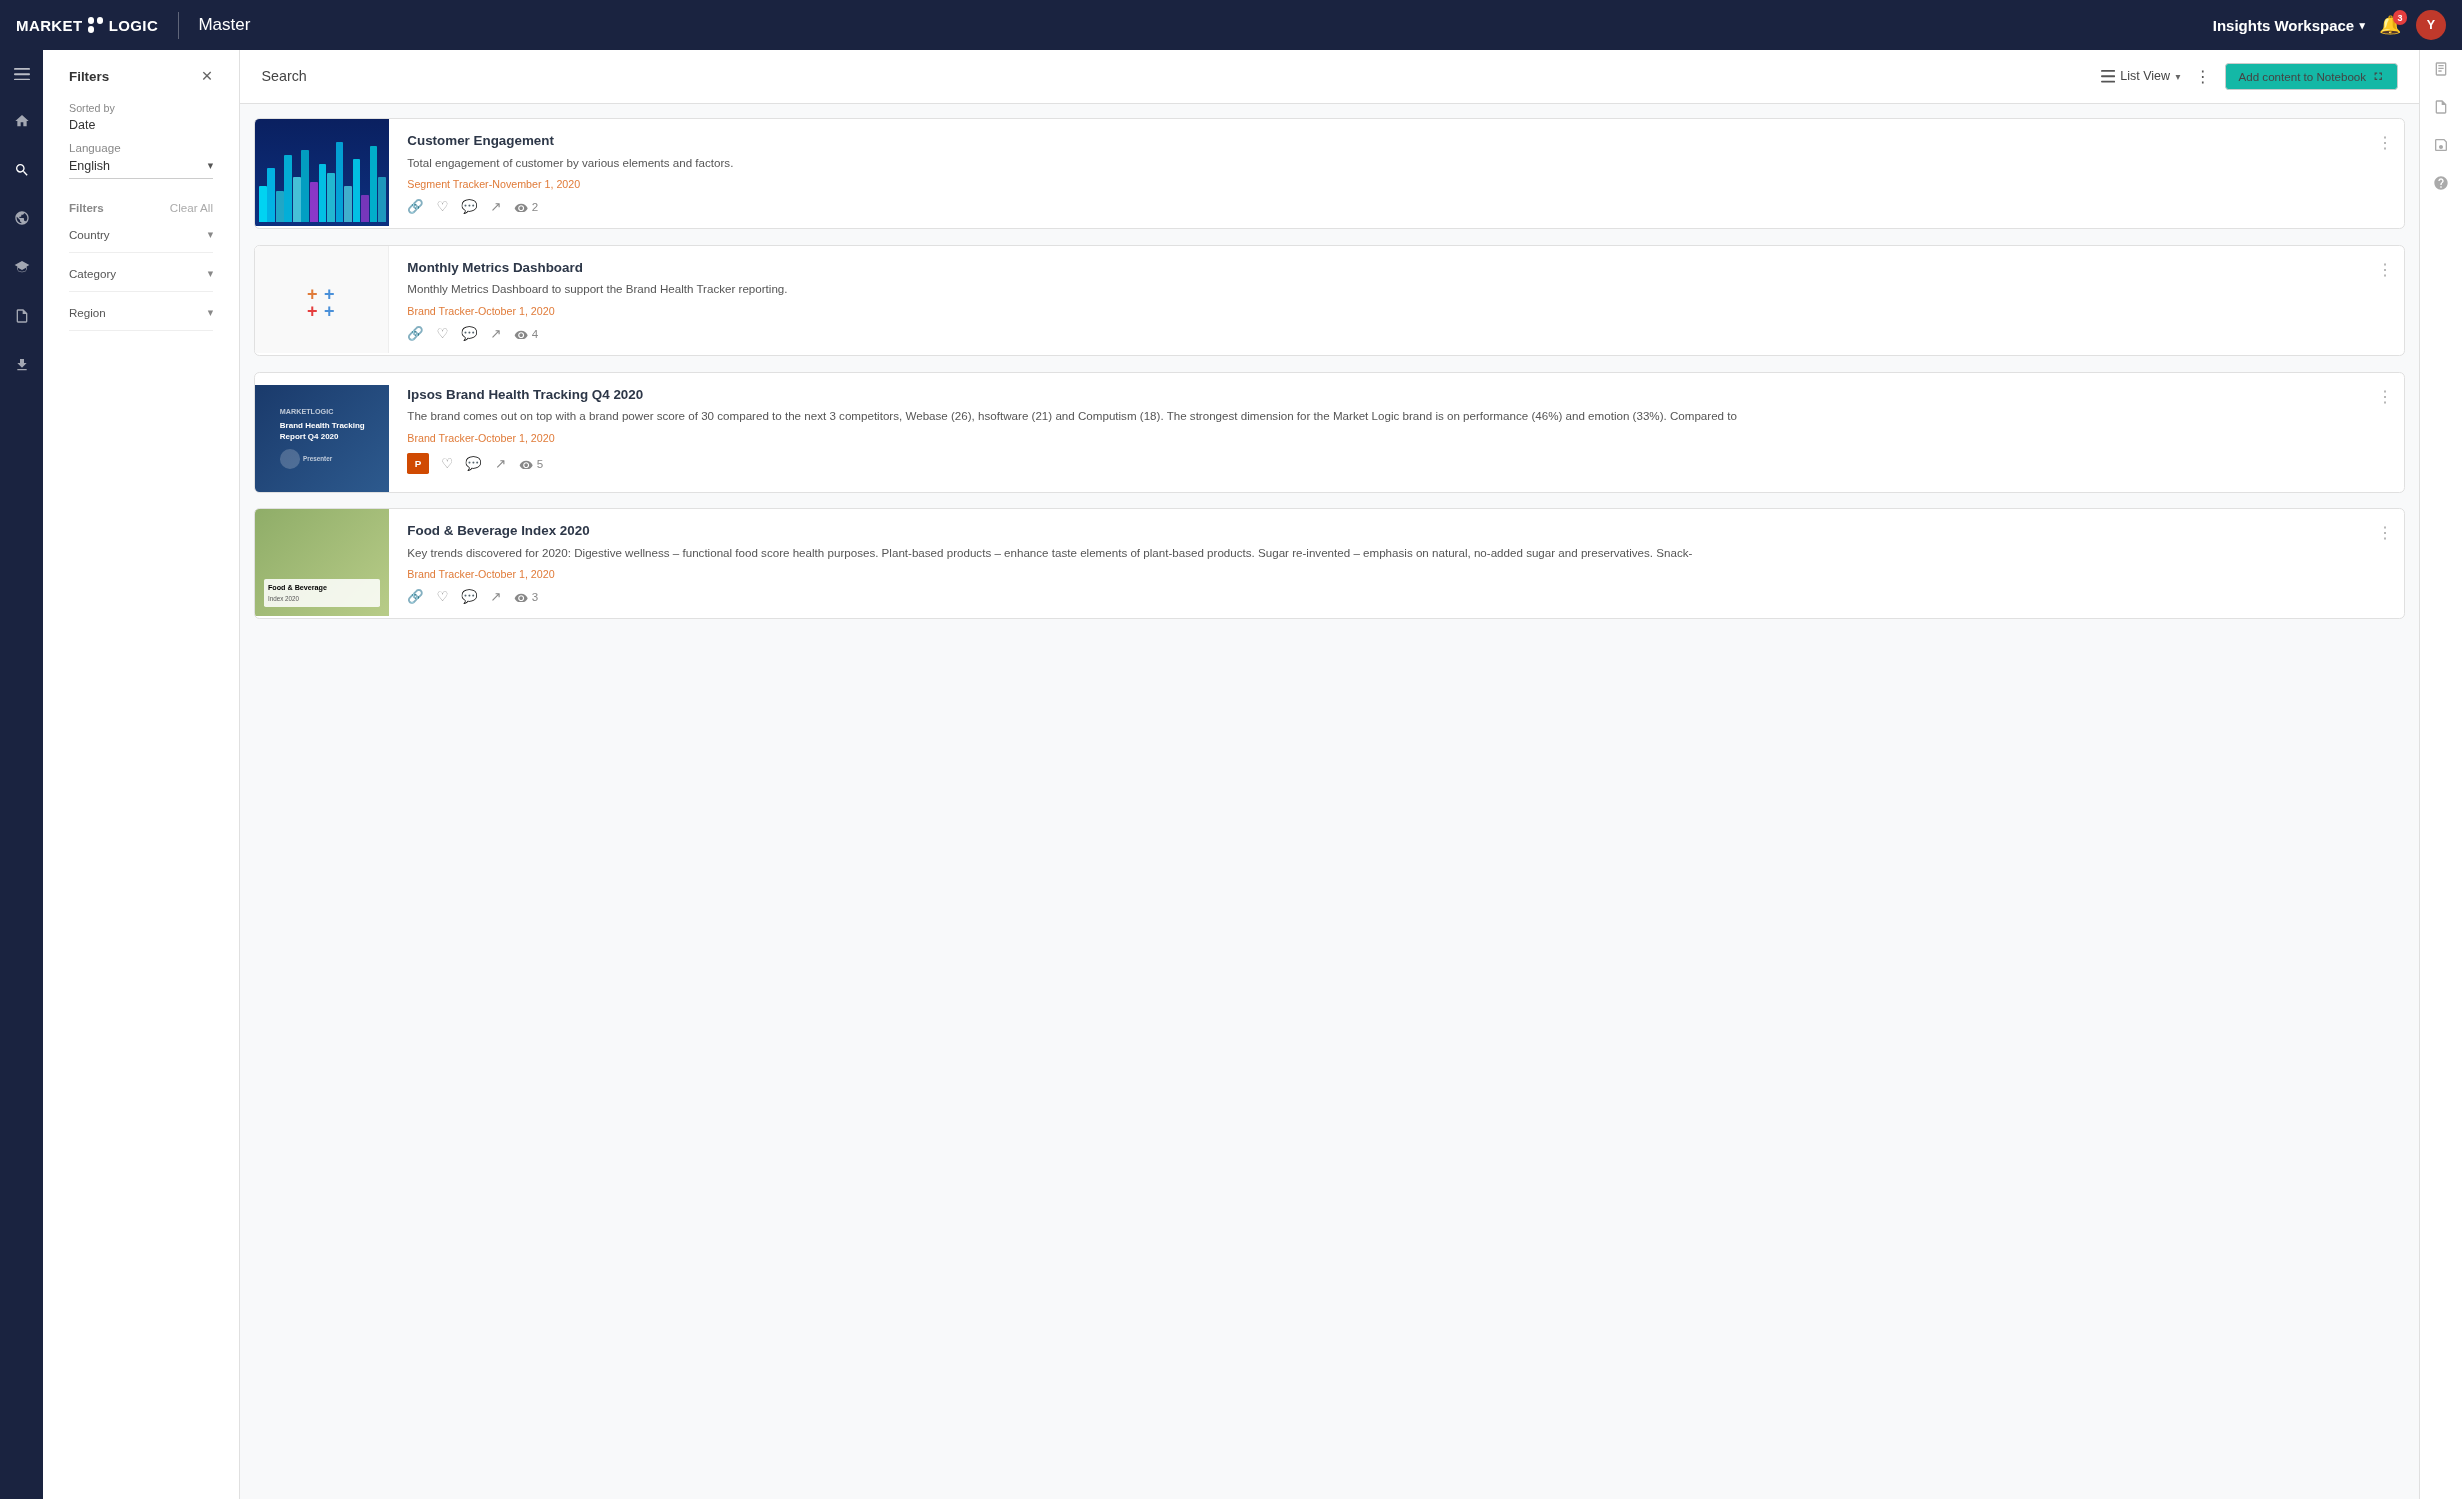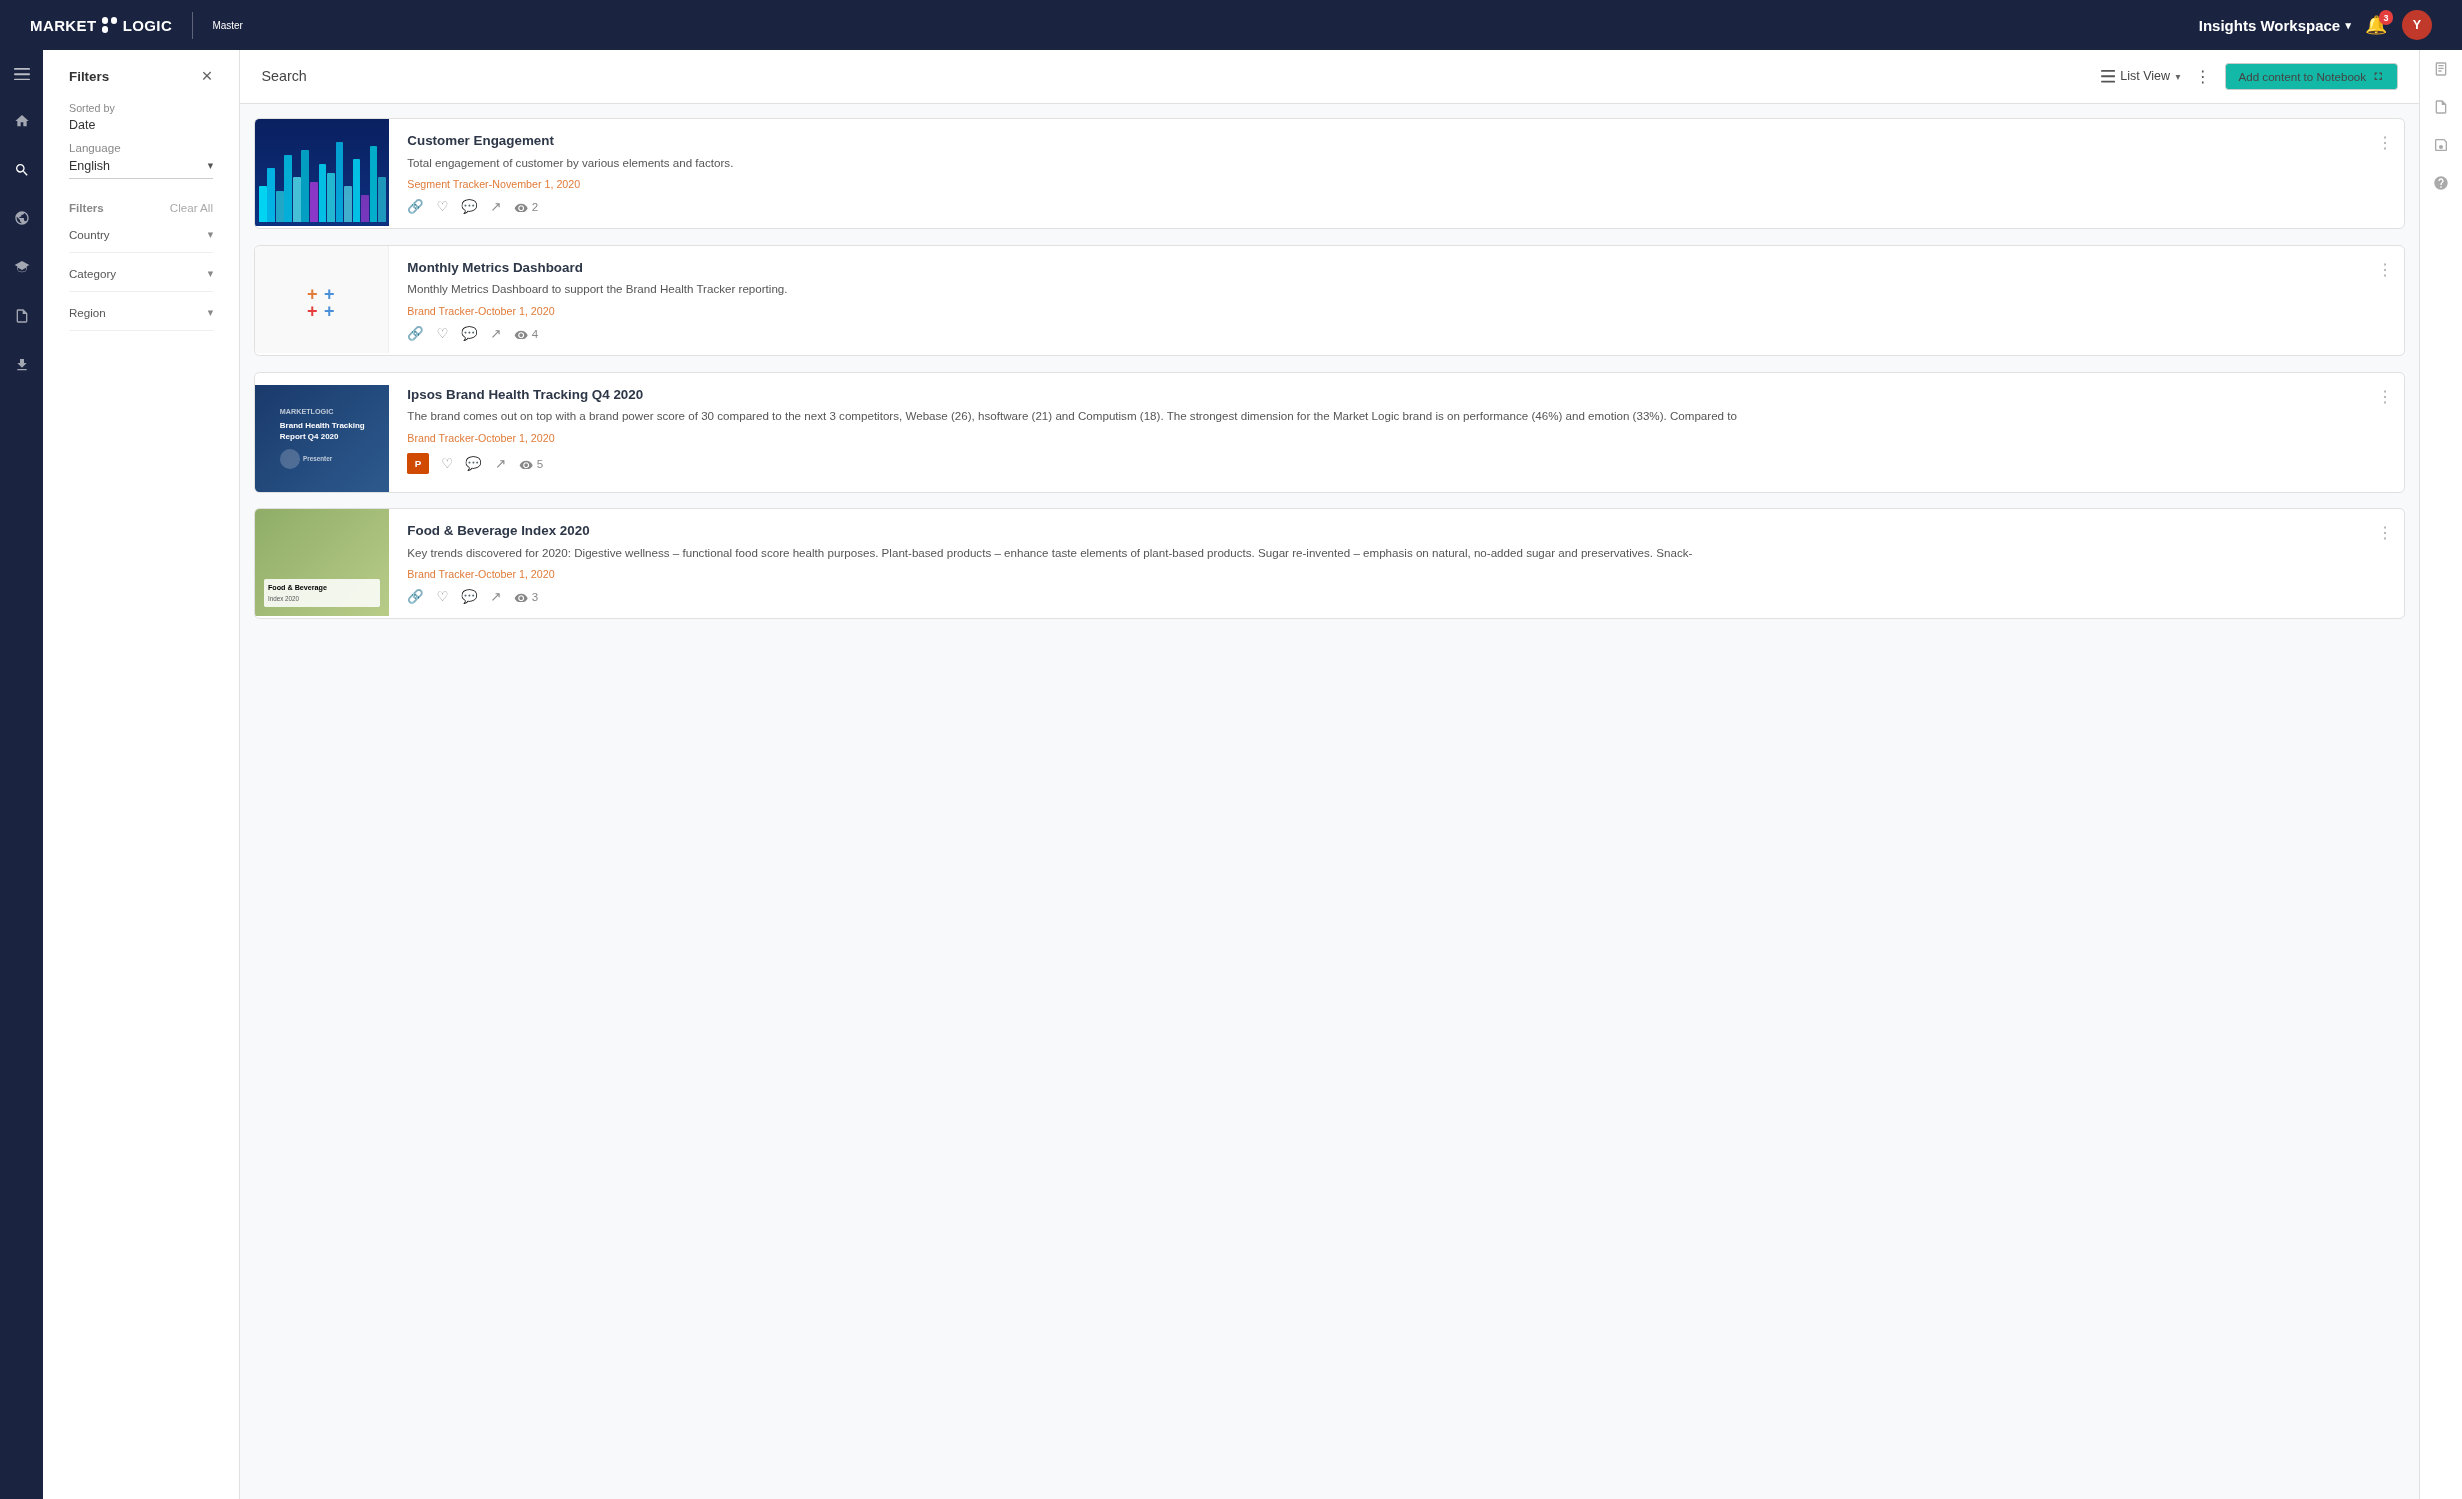--- a/index.html
+++ b/index.html
@@ -4,27 +4,27 @@
   <style>
     * { box-sizing: border-box; margin: 0; padding: 0; }
     body { font-family: -apple-system, BlinkMacSystemFont, 'Segoe UI', sans-serif; background: #f4f5f7; }
 
     
     .topnav {
       background: #1a2340;
       height: 50px;
       display: flex;
       align-items: center;
-      padding: 0 30px;
+      padding: 0 16px;
       justify-content: space-between;
       position: fixed; top: 0; left: 0; right: 0; z-index: 100;
     }
     .topnav-left { display: flex; align-items: center; gap: 10.7px; }
     .nav-divider { width: 0.9px; height: 27px; background: rgba(255,255,255,0.3); margin: 0 9px; }
-    .nav-master { color: white; font-size: 10px; font-weight: 500; }
+    .nav-master { color: white; font-size: 17px; font-weight: 500; }
     .topnav-right { display: flex; align-items: center; gap: 14.3px; }
     .insights-workspace { color: white; font-size: 15px; font-weight: 600; display: flex; align-items: center; gap: 5.4px; cursor: pointer; }
     .insights-workspace::after { content: '▾'; font-size: 10.7px; }
     .notif-btn { position: relative; cursor: pointer; }
     .notif-icon { color: white; font-size: 18px; }
     .notif-badge { position: absolute; top: -3.6px; right: -5.4px; background: #e53e3e; color: white; font-size: 9px; font-weight: 700; border-radius: 50%; width: 14.3px; height: 14.3px; display: flex; align-items: center; justify-content: center; }
     .avatar { width: 30px; height: 30px; border-radius: 50%; background: #c0392b; display: flex; align-items: center; justify-content: center; cursor: pointer; overflow: hidden; }
     .avatar-inner { color: white; font-size: 12.5px; font-weight: 700; }
 
     

